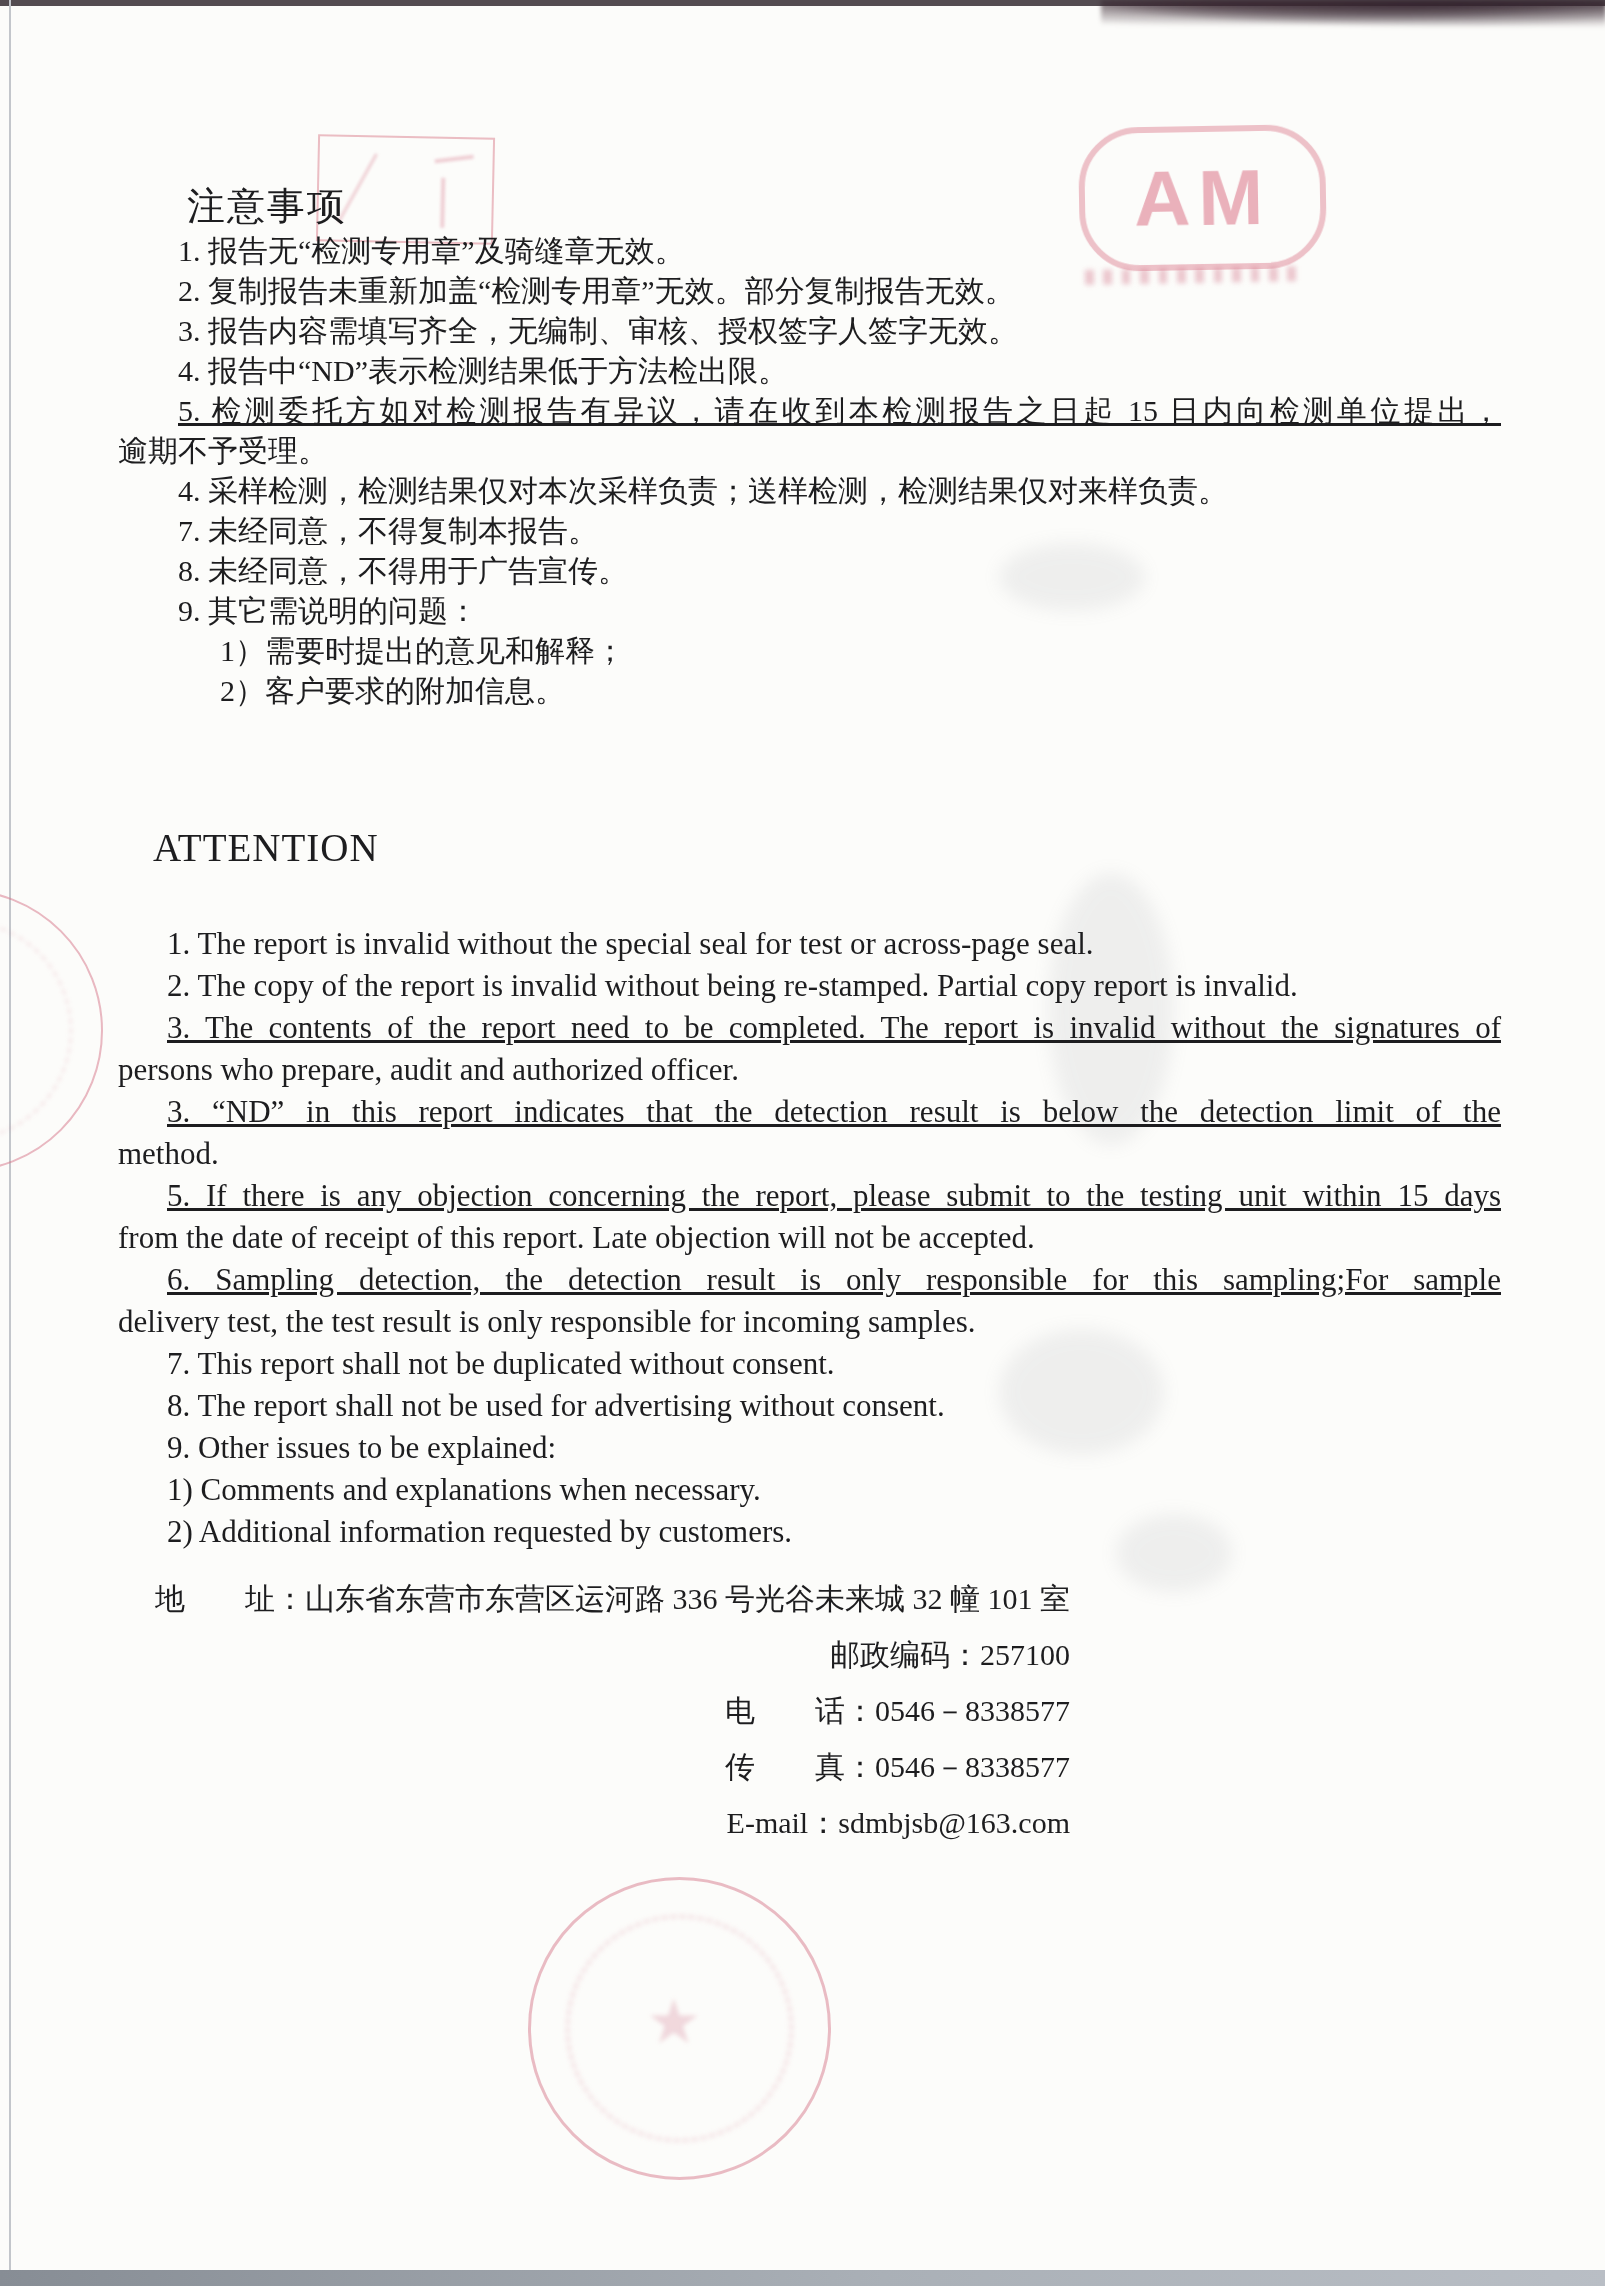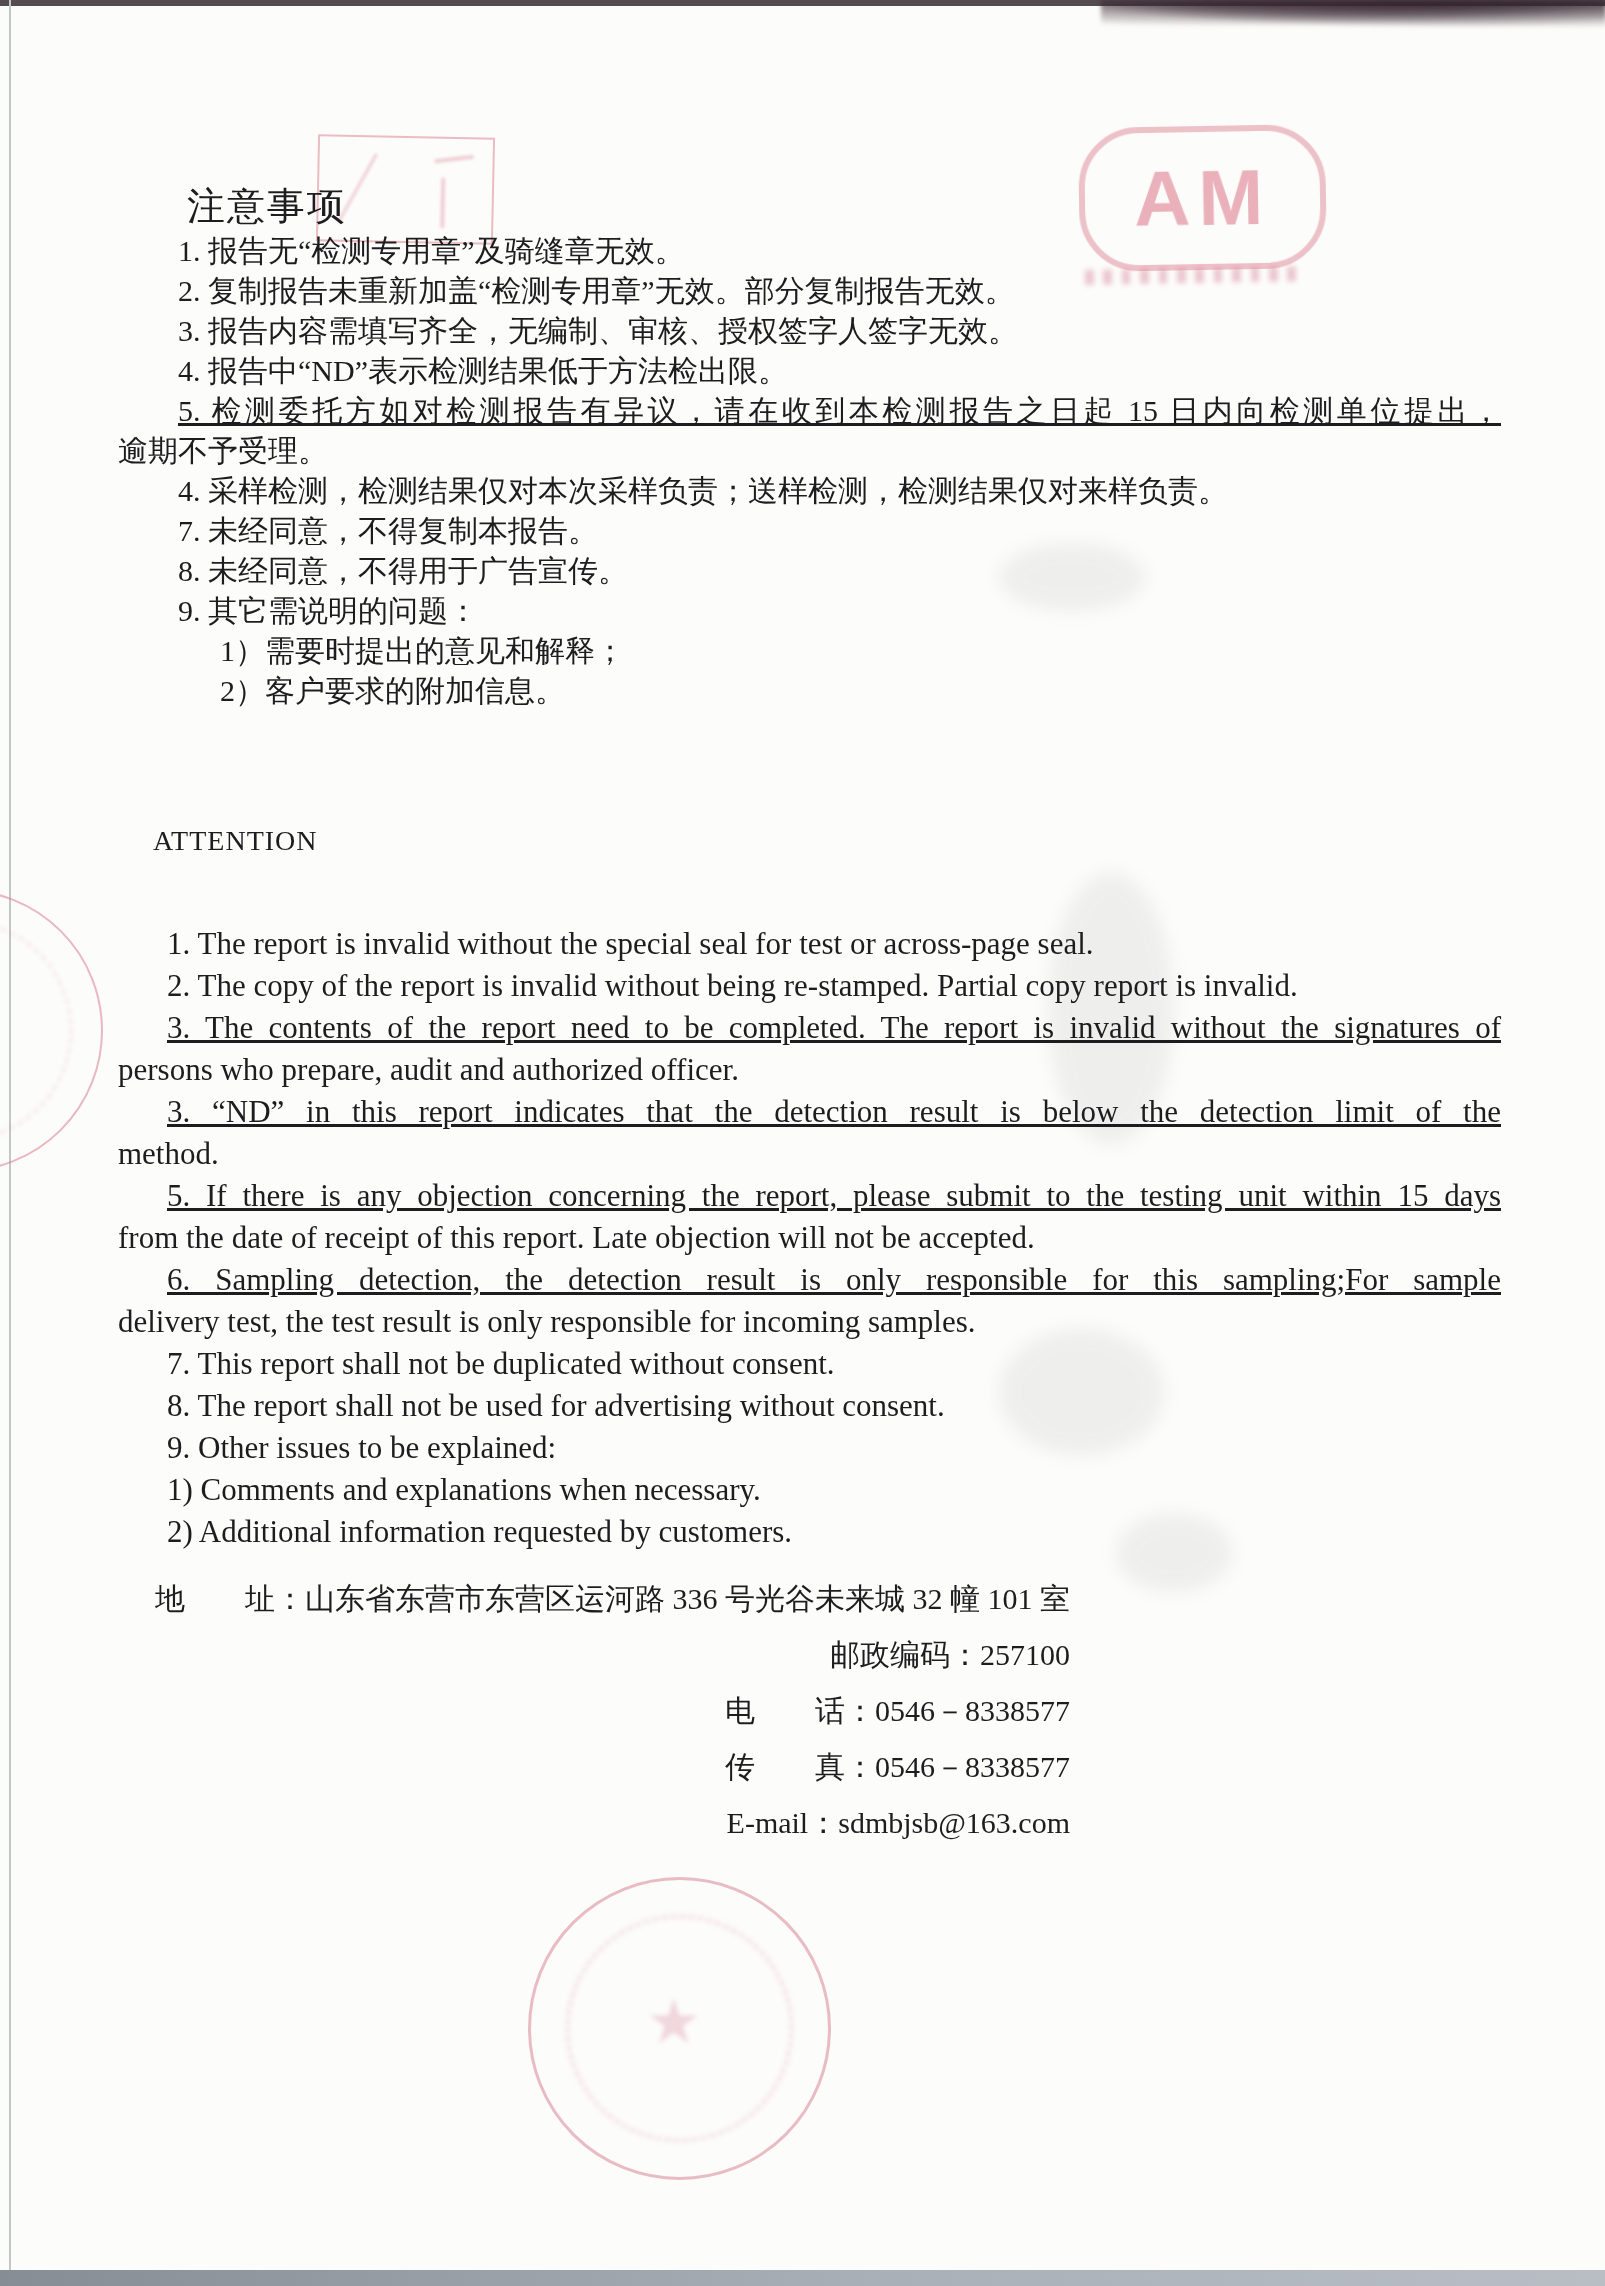--- a/index.html
+++ b/index.html
@@ -19,21 +19,21 @@
       radial-gradient(ellipse at 90% 0%, rgba(58,40,50,.8), rgba(58,40,50,0) 75%);
     filter:blur(1.9px);
   }
   .scan-left-edge { position:absolute; top:0; left:8.7px; width:1.9px; height:100%; background:#c3c6cb; }
   .scan-bottom-band { position:absolute; bottom:0; left:0; right:0; height:16.5px;
     background:linear-gradient(90deg,#878d95,#aab0b7 55%,#b9bec5); }
   .smudge { position:absolute; background:#8d8f96; border-radius:50%; filter:blur(8.7px); opacity:.12; }
 
   
   .notice-heading { position:absolute; left:155px; top:181px; font-size:38px; letter-spacing:1.9px;margin-left:32px; }
-  .attention-heading { position:absolute; left:153px; top:825px; font-size:28px; letter-spacing:1px; }
+  .attention-heading { position:absolute; left:153px; top:825px; font-size:39px; letter-spacing:1px; }
 
   
   .cn-list { position:absolute; left:118px; top:231px; width:1383px; font-size:30px; line-height:40px; }
   .en-list { position:absolute; left:118px; top:923px; width:1383px; font-size:31px; line-height:42px; }
   .line { white-space:nowrap; }
   .ind  { padding-left:60px; }
   .en-list .ind { padding-left:49px; }
   .sub  { padding-left:102px; }
   .j    { white-space:normal; text-align:justify; text-align-last:justify; padding-left:0; text-indent:60px;text-decoration:underline; }
   .en-list .j { text-indent:49px; }

